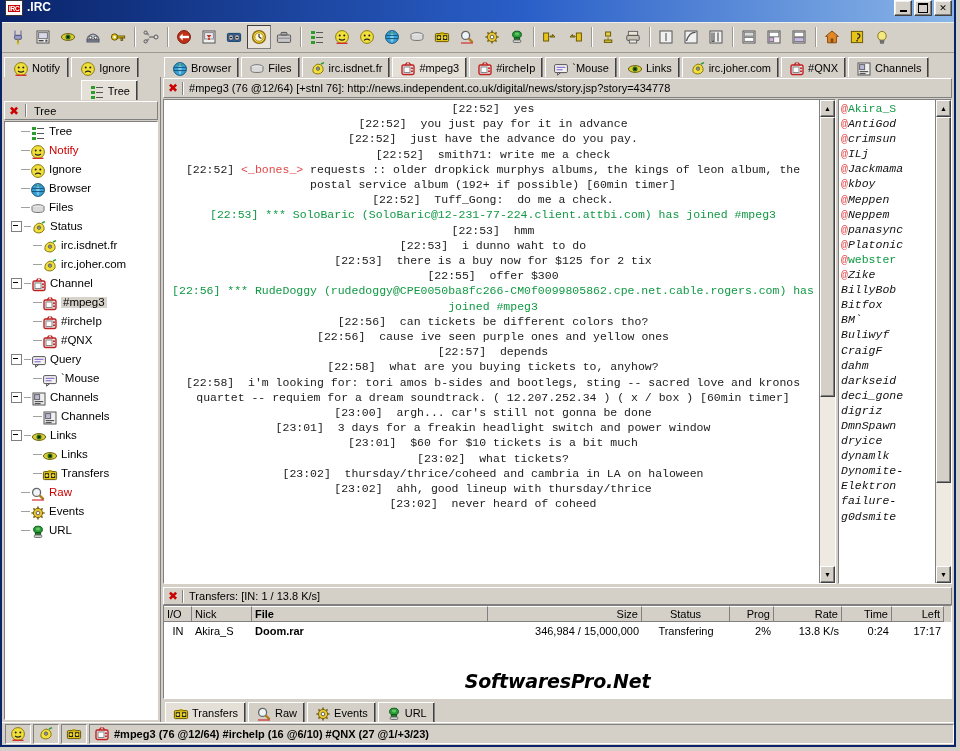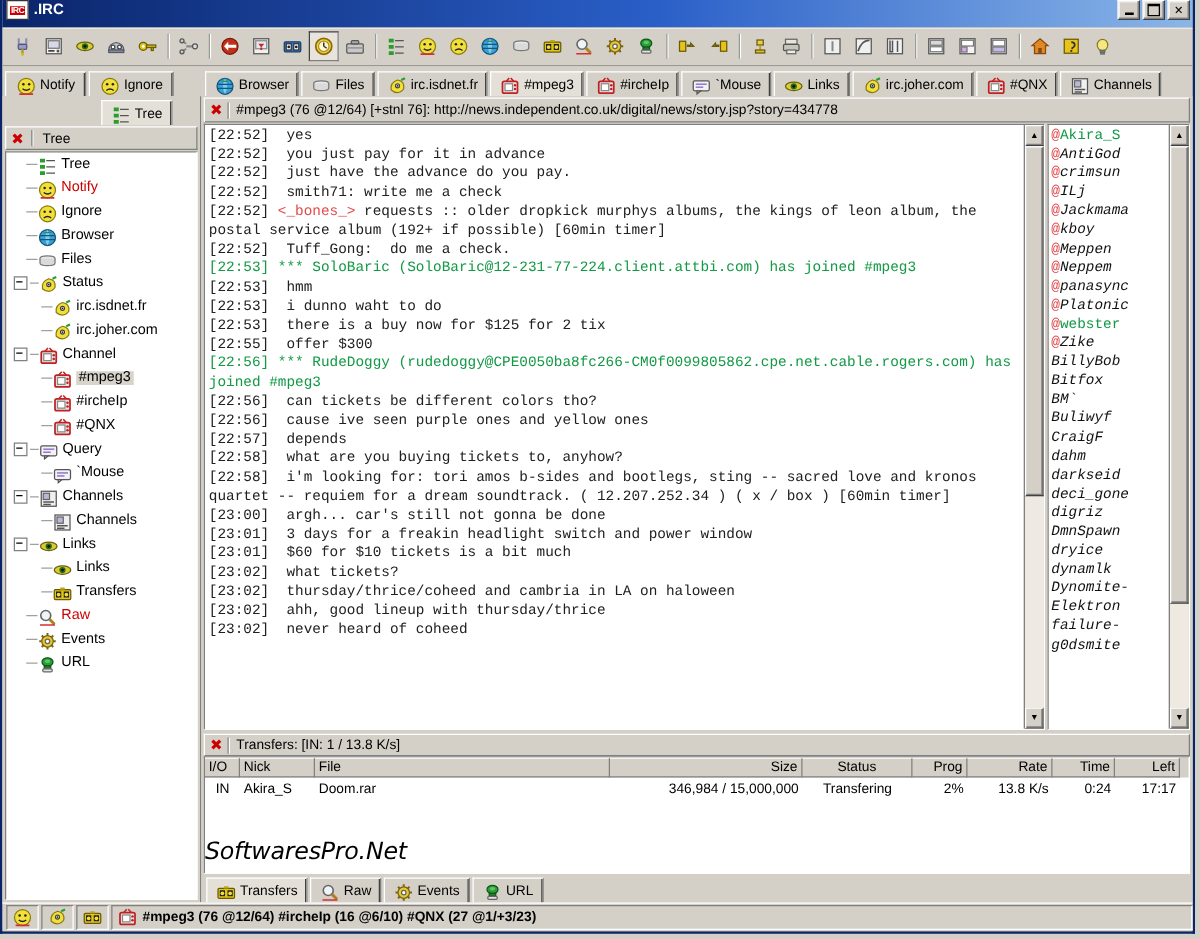--- a/index.html
+++ b/index.html
@@ -137,20 +137,21 @@
     flex:1;min-width:0;background:#fff;position:relative;
     border-top:1px solid #808080;border-left:1px solid #808080;
     border-right:1px solid #fff;border-bottom:1px solid #fff;
     overflow:hidden;display:flex;
   }
   .chatlines{
     flex:1;min-width:0;padding:1px 0 0 3px;overflow:hidden;
     font-family:"Liberation Mono","DejaVu Sans Mono",monospace;
     font-size:11.5px;line-height:15.2px;white-space:pre-wrap;
     word-break:break-word;
+    text-align:center;
   }
   .ln{white-space:pre-wrap;}
   .ts{color:#202020;}
   .nk{color:#e24a4a;}
   .msg{color:#202020;}
   .join{color:#119944;}
   
   .vsb{
     width:15px;flex:none;background:#d4d0c8;
     border-left:1px solid #808080;
@@ -202,31 +203,31 @@
   .xhead{display:flex;height:16px;background:#d4d0c8;font-size:11px;}
   .xhead div{
     border:1px solid #fff;border-right-color:#808080;border-bottom-color:#808080;
     border-left:none;box-sizing:border-box;
     display:flex;align-items:center;padding:0 3px;overflow:hidden;
   }
   .xrow{display:flex;height:17px;font-size:11px;align-items:center;}
   .xrow div{box-sizing:border-box;padding:0 3px;overflow:hidden;white-space:nowrap;}
   .c-io{width:28px;text-align:center;}
   .c-nick{width:60px;}
-  .c-file{width:236px;}
+  .c-file{width:236px;font-weight:bold;}
   .c-size{width:154px;justify-content:flex-end;text-align:right;}
   .c-status{width:88px;justify-content:center;text-align:center;}
   .c-prog{width:44px;justify-content:flex-end;text-align:right;}
   .c-rate{width:68px;justify-content:flex-end;text-align:right;}
   .c-time{width:50px;justify-content:flex-end;text-align:right;}
   .c-left{width:52px;justify-content:flex-end;text-align:right;}
   .watermark{
-    position:absolute;left:0;right:0;bottom:6px;
+    position:absolute;left:0;right:0;bottom:6px;text-align:center;
     font-family:"DejaVu Sans",sans-serif;font-style:italic;
-    font-size:19px;font-weight:normal;color:#000;letter-spacing:-.2px;
+    font-size:19px;font-weight:bold;color:#000;letter-spacing:-.2px;
   }
   .bot-tabs{display:flex;align-items:flex-end;height:22px;padding-left:4px;margin-top:1px;}
   
   .statusbar{
     height:22px;min-height:22px;display:flex;align-items:center;
     background:#d4d0c8;border-top:1px solid #fff;padding-left:3px;gap:2px;
   }
   .sb-cell{
     height:18px;display:flex;align-items:center;padding:0 4px;gap:4px;
     border:1px solid #808080;border-right-color:#fff;border-bottom-color:#fff;

